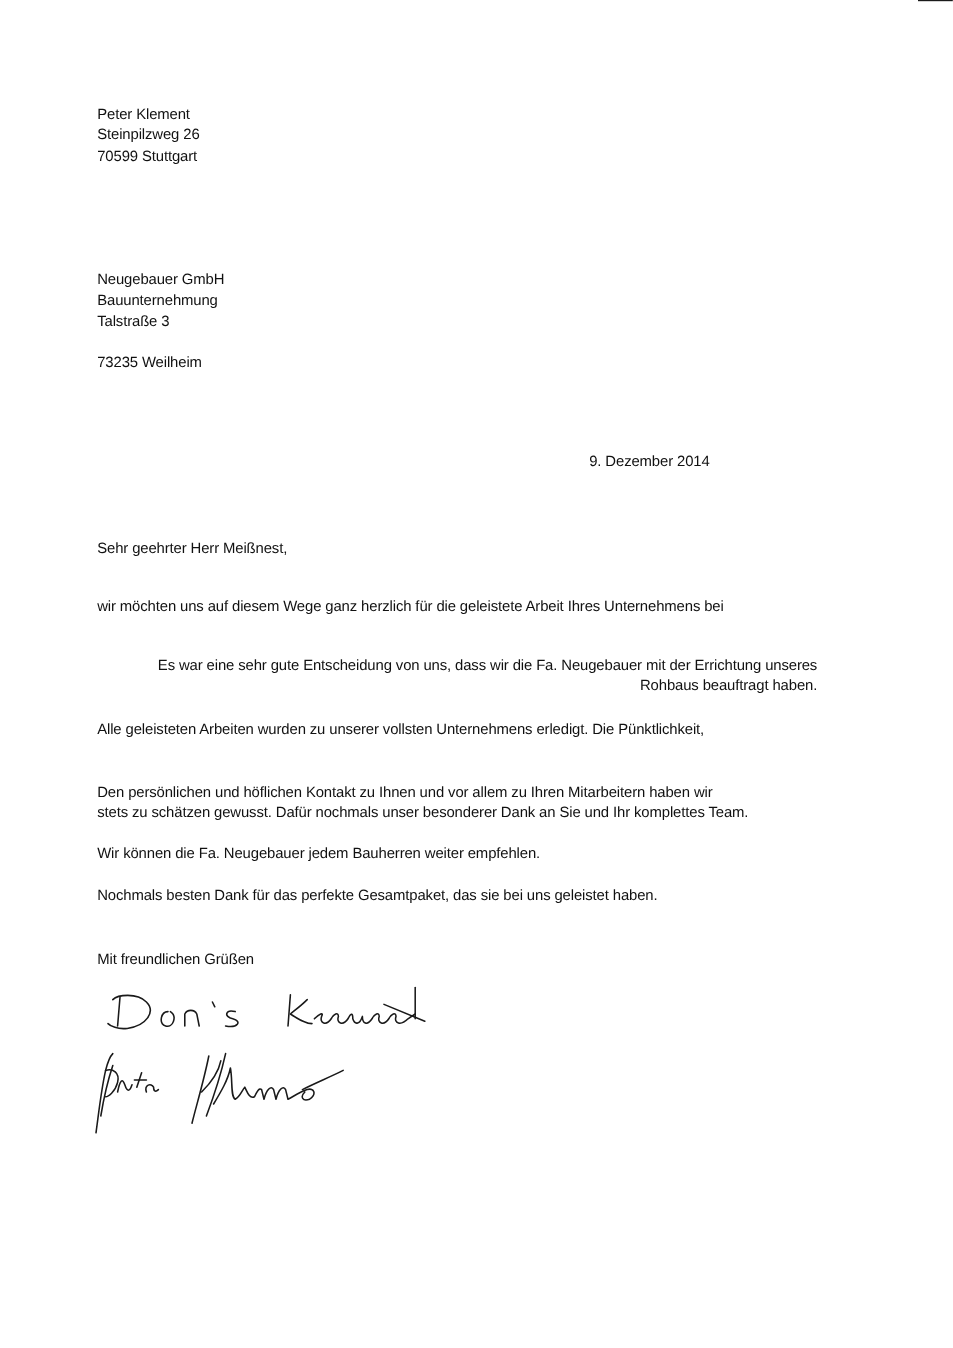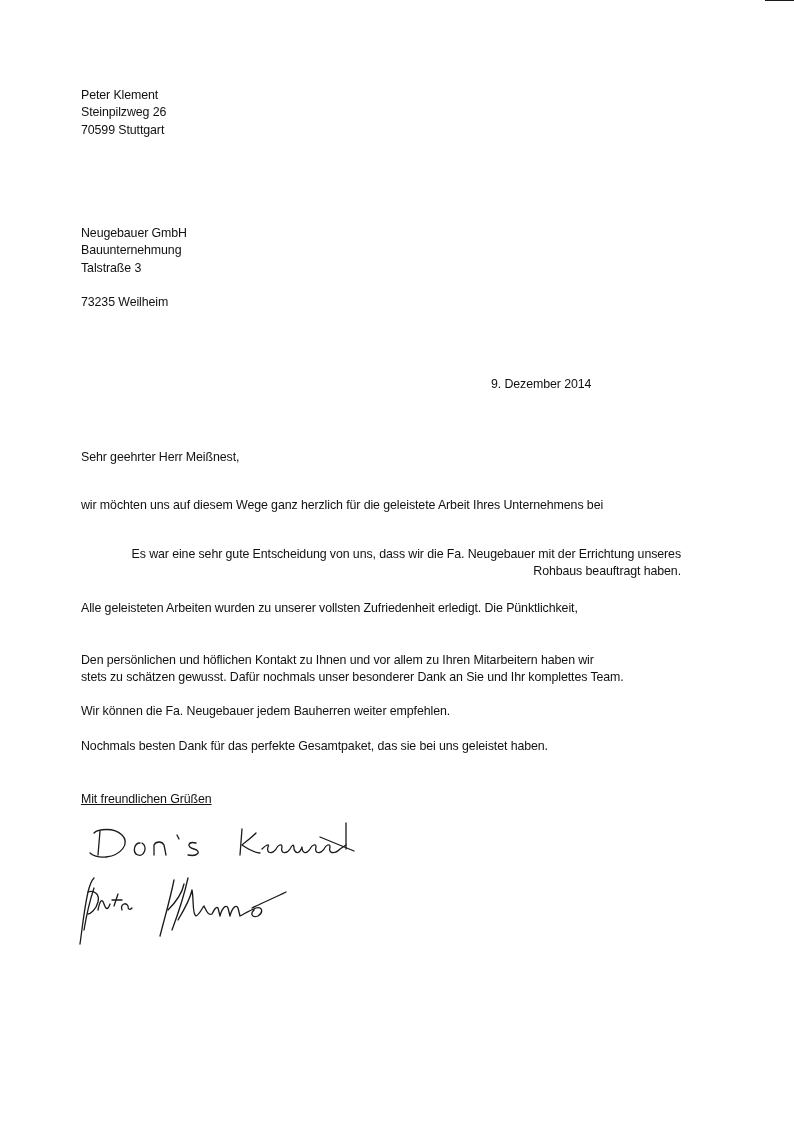--- a/index.html
+++ b/index.html
@@ -57,21 +57,21 @@
       position: absolute;
       left: 81px;
       width: 600px;
     }
     .p1 { top: 497px; }
     .p2 { top: 546px; text-align: right; }
     .p3 { top: 600px; }
     .p4 { top: 652px; }
     .p5 { top: 703px; }
     .p6 { top: 738px; }
-    .closing { position: absolute; left: 81px; top: 791px; line-height: 17px; white-space: nowrap; text-decoration: underline; }
+    .closing { position: absolute; left: 81px; top: 791px; line-height: 17px; white-space: nowrap; }
     .signature {
       position: absolute;
       pointer-events: none;
     }
     .sig1 { left: 84px; top: 815px; }
     .sig2 { left: 74px; top: 870px; }
   </style>
 </head>
 <body>
 
@@ -102,21 +102,21 @@
   <div class="para p1">
     <span class="line">wir möchten uns auf diesem Wege ganz herzlich für die geleistete Arbeit Ihres Unternehmens bei</span>
   </div>
 
   <div class="para p2">
     <span class="line">Es war eine sehr gute Entscheidung von uns, dass wir die Fa. Neugebauer mit der Errichtung unseres</span>
     <span class="line">Rohbaus beauftragt haben.</span>
   </div>
 
   <div class="para p3">
-    <span class="line">Alle geleisteten Arbeiten wurden zu unserer vollsten Zufriedenheit erledigt. Die Pünktlichkeit,</span>
+    <span class="line">Alle geleisteten Arbeiten wurden zu unserer vollsten Unternehmens erledigt. Die Pünktlichkeit,</span>
   </div>
 
   <div class="para p4">
     <span class="line">Den persönlichen und höflichen Kontakt zu Ihnen und vor allem zu Ihren Mitarbeitern haben wir</span>
     <span class="line">stets zu schätzen gewusst. Dafür nochmals unser besonderer Dank an Sie und Ihr komplettes Team.</span>
   </div>
 
   <div class="para p5">
     <span class="line">Wir können die Fa. Neugebauer jedem Bauherren weiter empfehlen.</span>
   </div>

